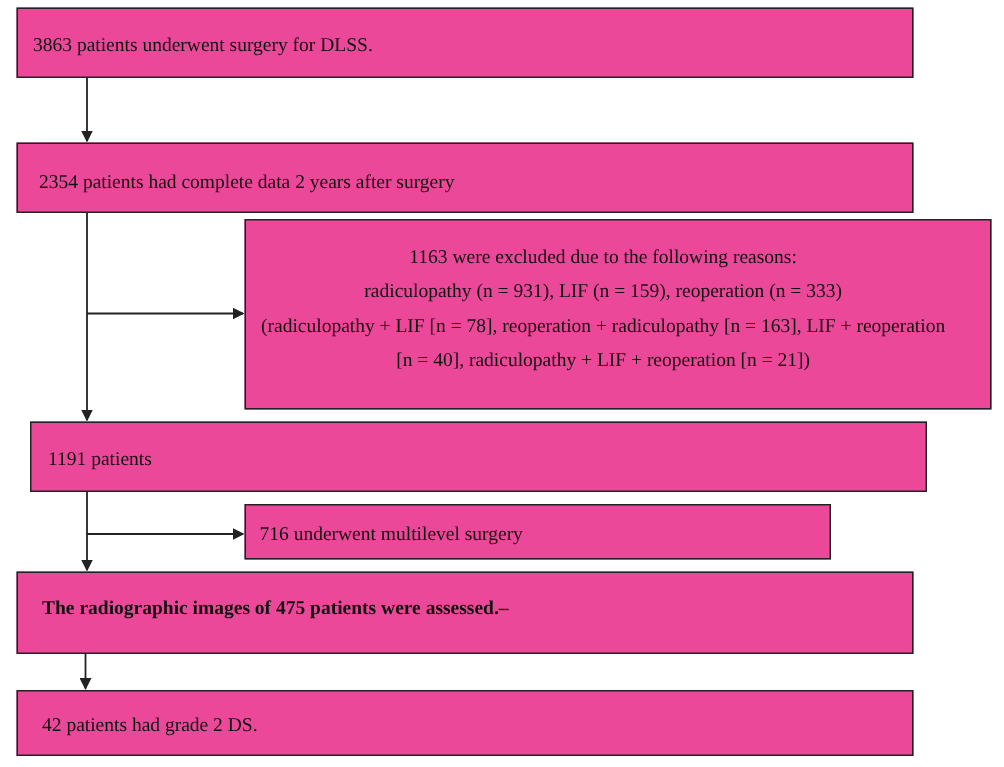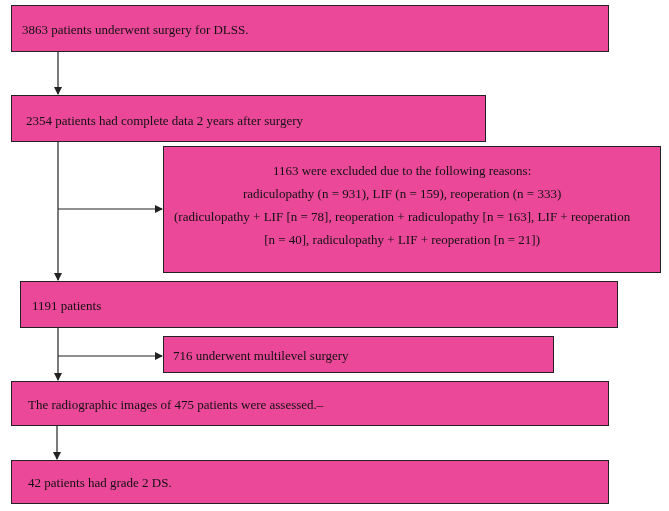--- a/index.html
+++ b/index.html
@@ -31,40 +31,40 @@
 
   <line x1="58" y1="356" x2="162" y2="356" stroke="#222" stroke-width="1.2" marker-end="url(#ah)"></line>
 
   <line x1="57" y1="425" x2="57" y2="459" stroke="#222" stroke-width="1.2" marker-end="url(#ah)"></line>
 </svg>
 
 <div class="box" style="left:11px; top:5px; width:598px; height:47px;">
   <span class="txt" style="left:10px; top:16px;">3863 patients underwent surgery for DLSS.</span>
 </div>
 
-<div class="box" style="left:11px; top:95px; width:475px; height:47px;">
+<div class="box" style="left:11px; top:95px; width:598px; height:47px;">
   <span class="txt" style="left:14px; top:17px;">2354 patients had complete data 2 years after surgery</span>
 </div>
 
 <div class="box" style="left:163px; top:146px; width:498px; height:127px;">
   <div class="multi">
     <div>1163 were excluded due to the following reasons:</div>
     <div>radiculopathy (n = 931), LIF (n = 159), reoperation (n = 333)</div>
     <div>(radiculopathy + LIF [n = 78], reoperation + radiculopathy [n = 163], LIF + reoperation</div>
     <div>[n = 40], radiculopathy + LIF + reoperation [n = 21])</div>
   </div>
 </div>
 
 <div class="box" style="left:20px; top:281px; width:598px; height:47px;">
   <span class="txt" style="left:11px; top:16px;">1191 patients</span>
 </div>
 
 <div class="box" style="left:163px; top:336px; width:391px; height:37px;">
   <span class="txt" style="left:9px; top:11px;">716 underwent multilevel surgery</span>
 </div>
 
-<div class="box" style="left:11px; top:381px; width:598px; height:45px;">
+<div class="box" style="left:11px; top:381px; width:598px; height:55px;font-weight:bold;">
   <span class="txt" style="left:16px; top:15px;">The radiographic images of 475 patients were assessed.–</span>
 </div>
 
 <div class="box" style="left:11px; top:460px; width:598px; height:44px;">
   <span class="txt" style="left:16px; top:14px;font-family:Liberation Serif, serif;">42 patients had grade 2 DS.</span>
 </div>
 
 </body></html>

